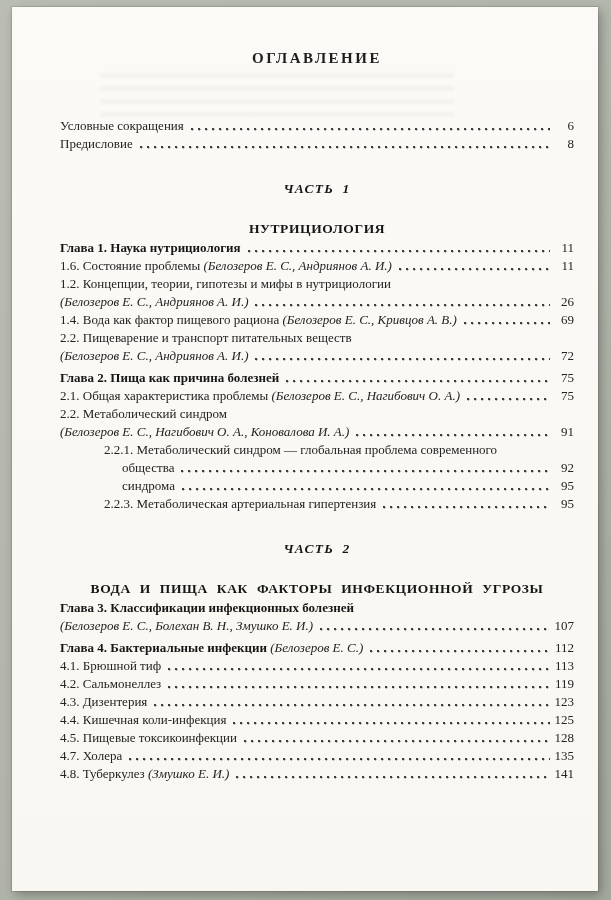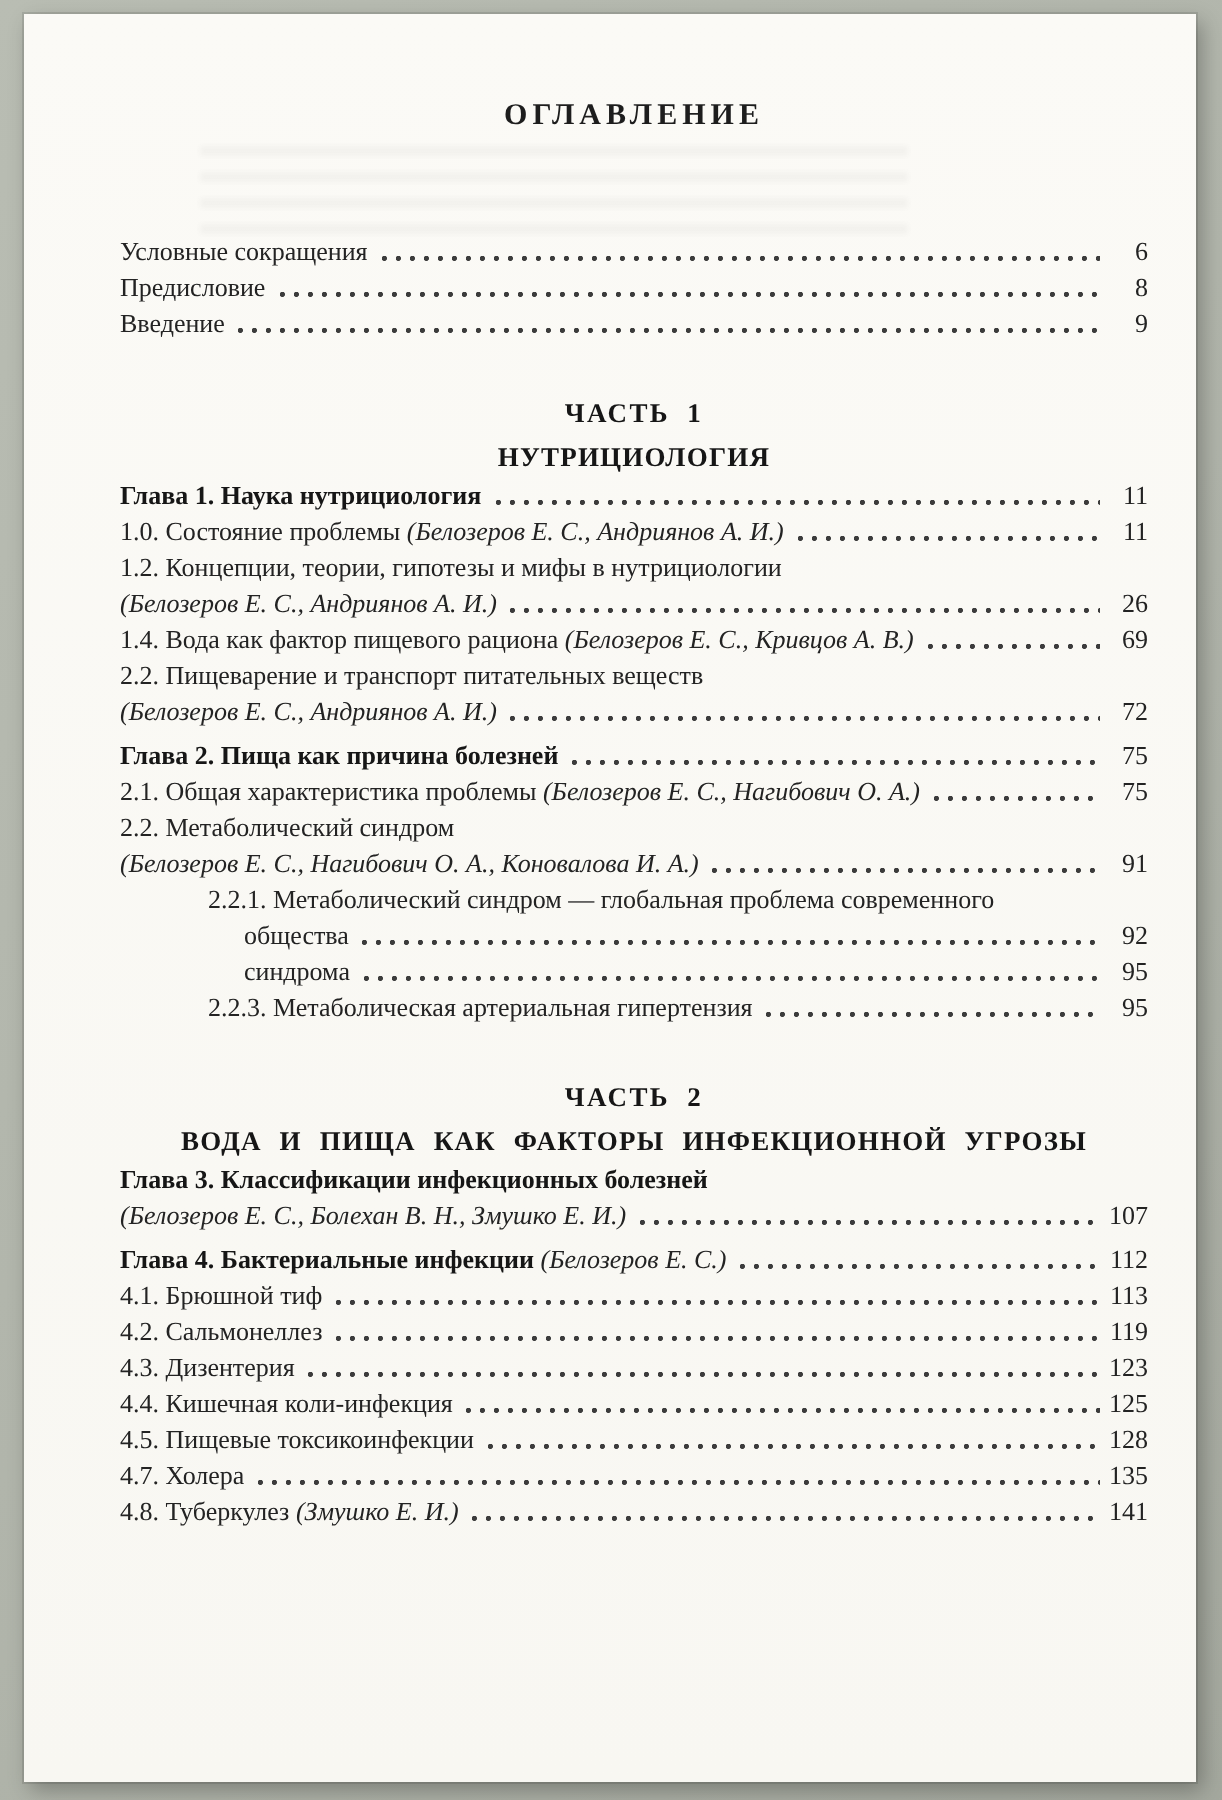--- a/index.html
+++ b/index.html
@@ -74,59 +74,54 @@
   .chapter { }
   .chapter-tight { margin-top: 4px; }
   .part-label, .part-title {
     justify-content: center;
     font-weight: bold;
     font-size: 13.5px;
     line-height: 20px;
     color: #161616;
     letter-spacing: 1.2px;
   }
-  .part-label { margin-top: 26px; word-spacing: 4px; }
-  .part-title { margin-top: 2px; word-spacing: 5px; letter-spacing: 0.6px; }
+  .part-label { margin-top: 26px; word-spacing: 4px; font-style: italic; }
+  .part-title { margin-top: 20px; word-spacing: 5px; letter-spacing: 0.6px; }
 </style>
 </head>
 <body>
 
 <div class="scene">
   <div class="page">
     <h1 class="title">ОГЛАВЛЕНИЕ</h1>
     <div class="bleed"></div>
     <div class="toc" id="toc">
         <div class="line entry ind0">
           <span class="text"><span>Условные сокращения</span></span>
           <span class="leader"></span>
           <span class="pg">6</span>
         </div>
         <div class="line entry ind0">
           <span class="text"><span>Предисловие</span></span>
           <span class="leader"></span>
           <span class="pg">8</span>
         </div>
-        <div class="line entry ind0">
-          <span class="text"><span>Введение</span></span>
-          <span class="leader"></span>
-          <span class="pg">9</span>
-        </div>
         <div class="line part-label ind0">
           <span class="text"><span class="b">ЧАСТЬ 1</span></span>
         </div>
         <div class="line part-title ind0">
           <span class="text"><span class="b">НУТРИЦИОЛОГИЯ</span></span>
         </div>
         <div class="line chapter ind0">
           <span class="text"><span class="b">Глава 1. Наука нутрициология</span></span>
           <span class="leader"></span>
           <span class="pg">11</span>
         </div>
         <div class="line entry ind0">
-          <span class="text"><span>1.0. Состояние проблемы </span><span class="i">(Белозеров Е. С., Андриянов А. И.)</span></span>
+          <span class="text"><span>1.6. Состояние проблемы </span><span class="i">(Белозеров Е. С., Андриянов А. И.)</span></span>
           <span class="leader"></span>
           <span class="pg">11</span>
         </div>
         <div class="line entry ind0">
           <span class="text"><span>1.2. Концепции, теории, гипотезы и мифы в нутрициологии</span></span>
         </div>
         <div class="line entry ind0">
           <span class="text"><span class="i">(Белозеров Е. С., Андриянов А. И.)</span></span>
           <span class="leader"></span>
           <span class="pg">26</span>

